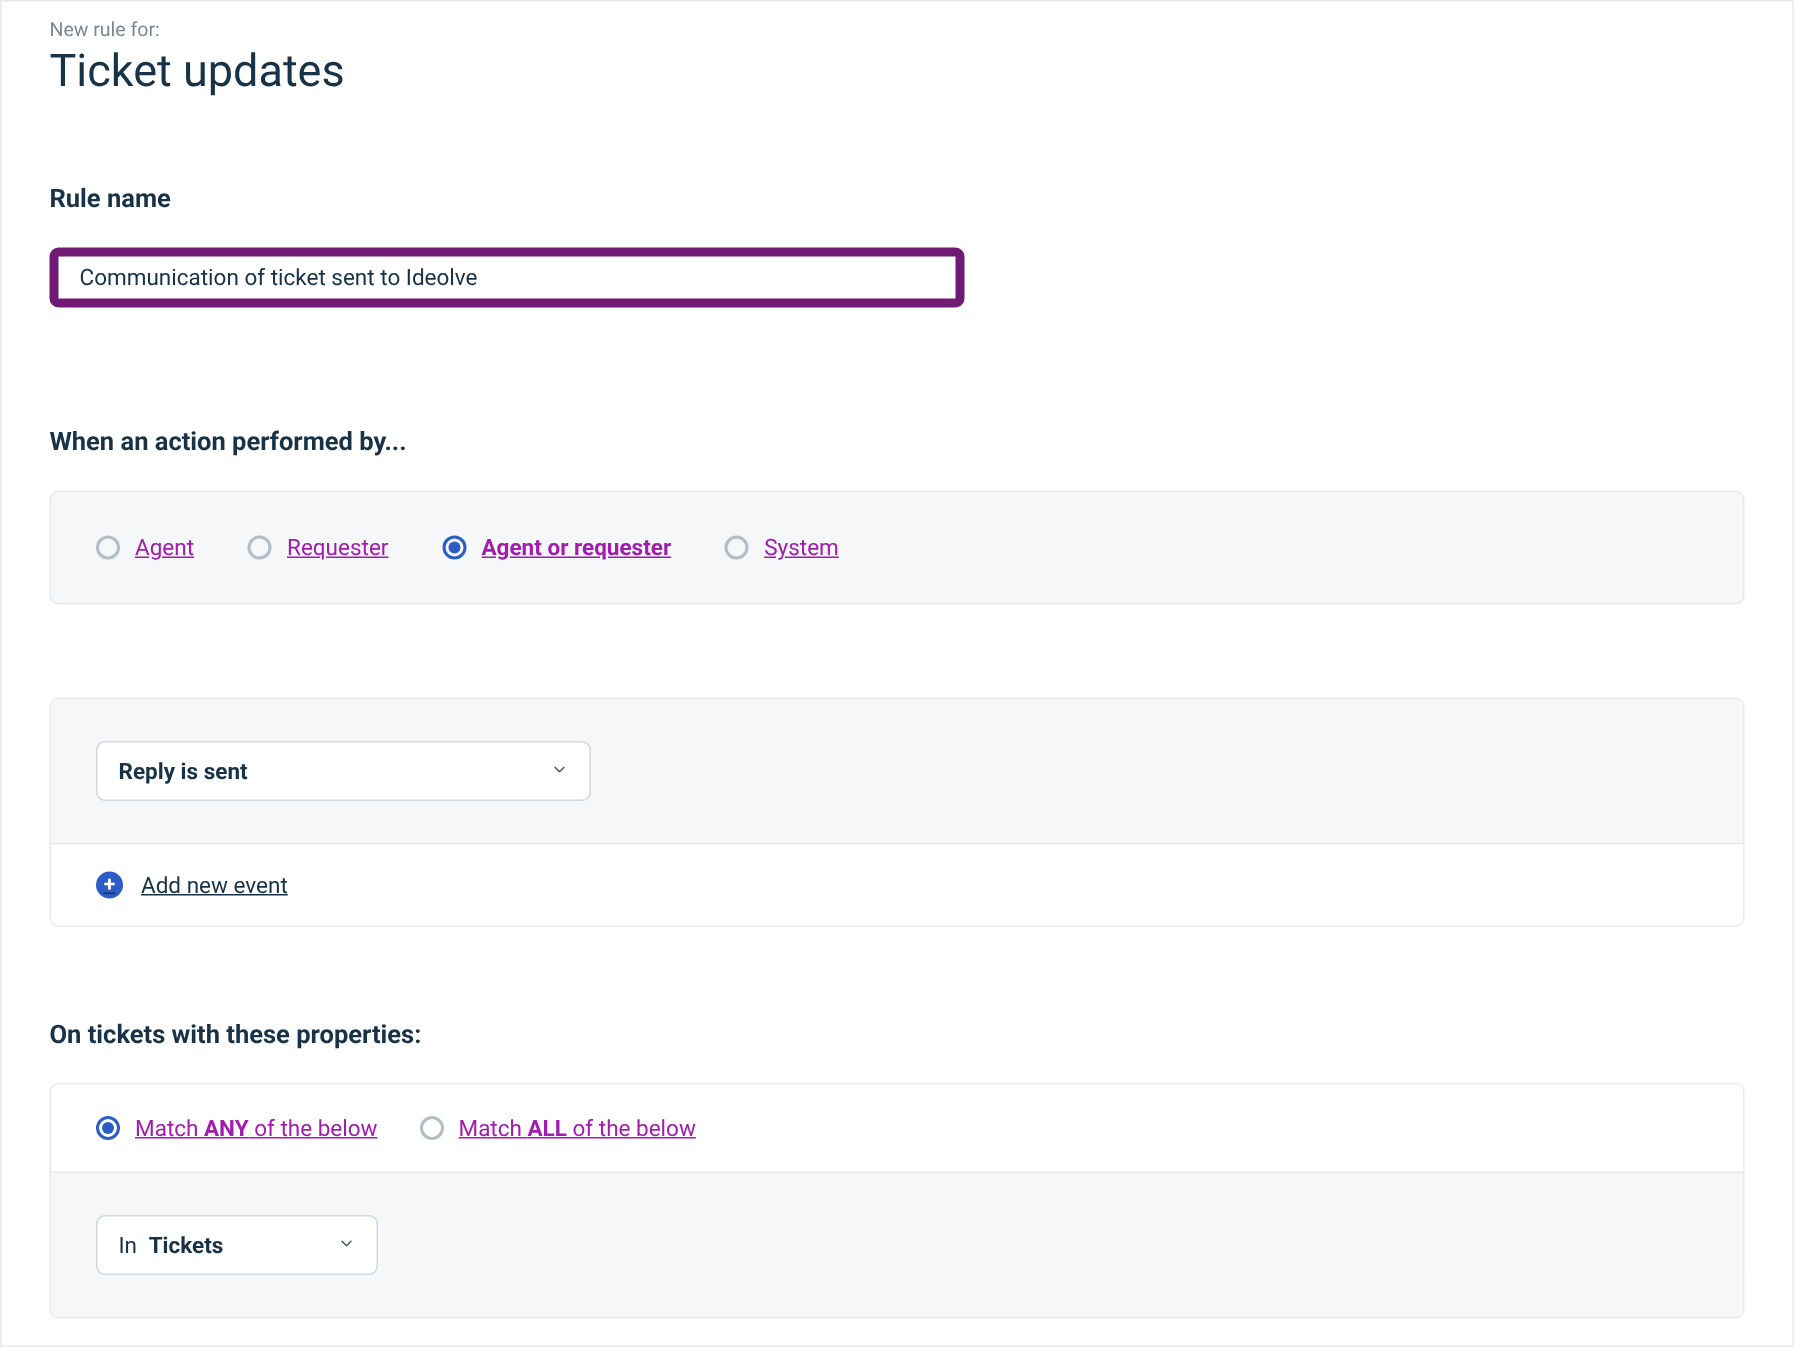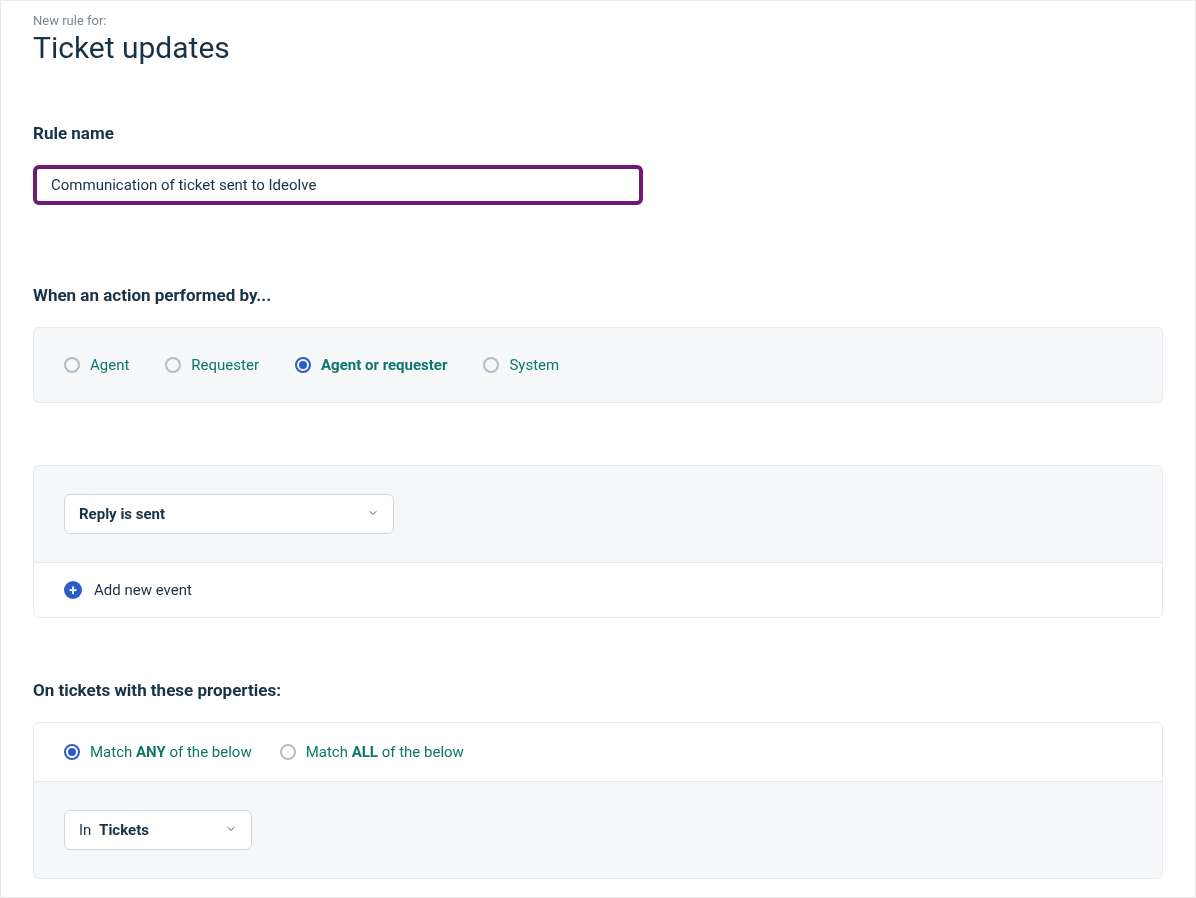--- a/index.html
+++ b/index.html
@@ -29,41 +29,42 @@
     font-weight: 700;
     color: #183247;
     margin-bottom: 22px;
   }
   .text-input {
     width: 610px;
     height: 40px;
     padding: 0 14px;
     font-size: 15px;
     color: #183247;
-    border: 4px solid #701a75;
+    border: 6px solid #701a75;
     border-radius: 6px;
     outline: none;
     font-family: inherit;
     margin-bottom: 80px;
   }
   .gray-panel {
     background: #f5f7f9;
     border: 1px solid #e6eaee;
     border-radius: 6px;
     padding: 28px 30px;
     margin-bottom: 62px;
   }
   .radio-row { display: flex; align-items: center; }
   .radio-option {
     display: flex;
     align-items: center;
     cursor: pointer;
     margin-right: 36px;
     font-size: 15px;
-    color: #0f766e;
+    color: #a21caf;
+    text-decoration: underline;
   }
   .radio-option.selected { font-weight: 700; text-align: center; }
   .radio-circle {
     width: 16px; height: 16px;
     border: 2px solid #b1bdc8;
     border-radius: 50%;
     margin-right: 10px;
     position: relative;
   }
   .radio-option.selected .radio-circle { border-color: #2c5cc5; }
@@ -74,20 +75,21 @@
     background: #2c5cc5;
     border-radius: 50%;
     top: 50%; left: 50%;
     transform: translate(-50%, -50%);
   }
   .events-box {
     border: 1px solid #e6eaee;
     border-radius: 6px;
     overflow: hidden;
     margin-bottom: 62px;
+    text-decoration: underline;
   }
   .events-box-top {
     background: #f5f7f9;
     padding: 28px 30px;
     border-bottom: 1px solid #e6eaee;
   }
   .events-box-bottom {
     background: #fff;
     padding: 18px 30px;
     display: flex;

